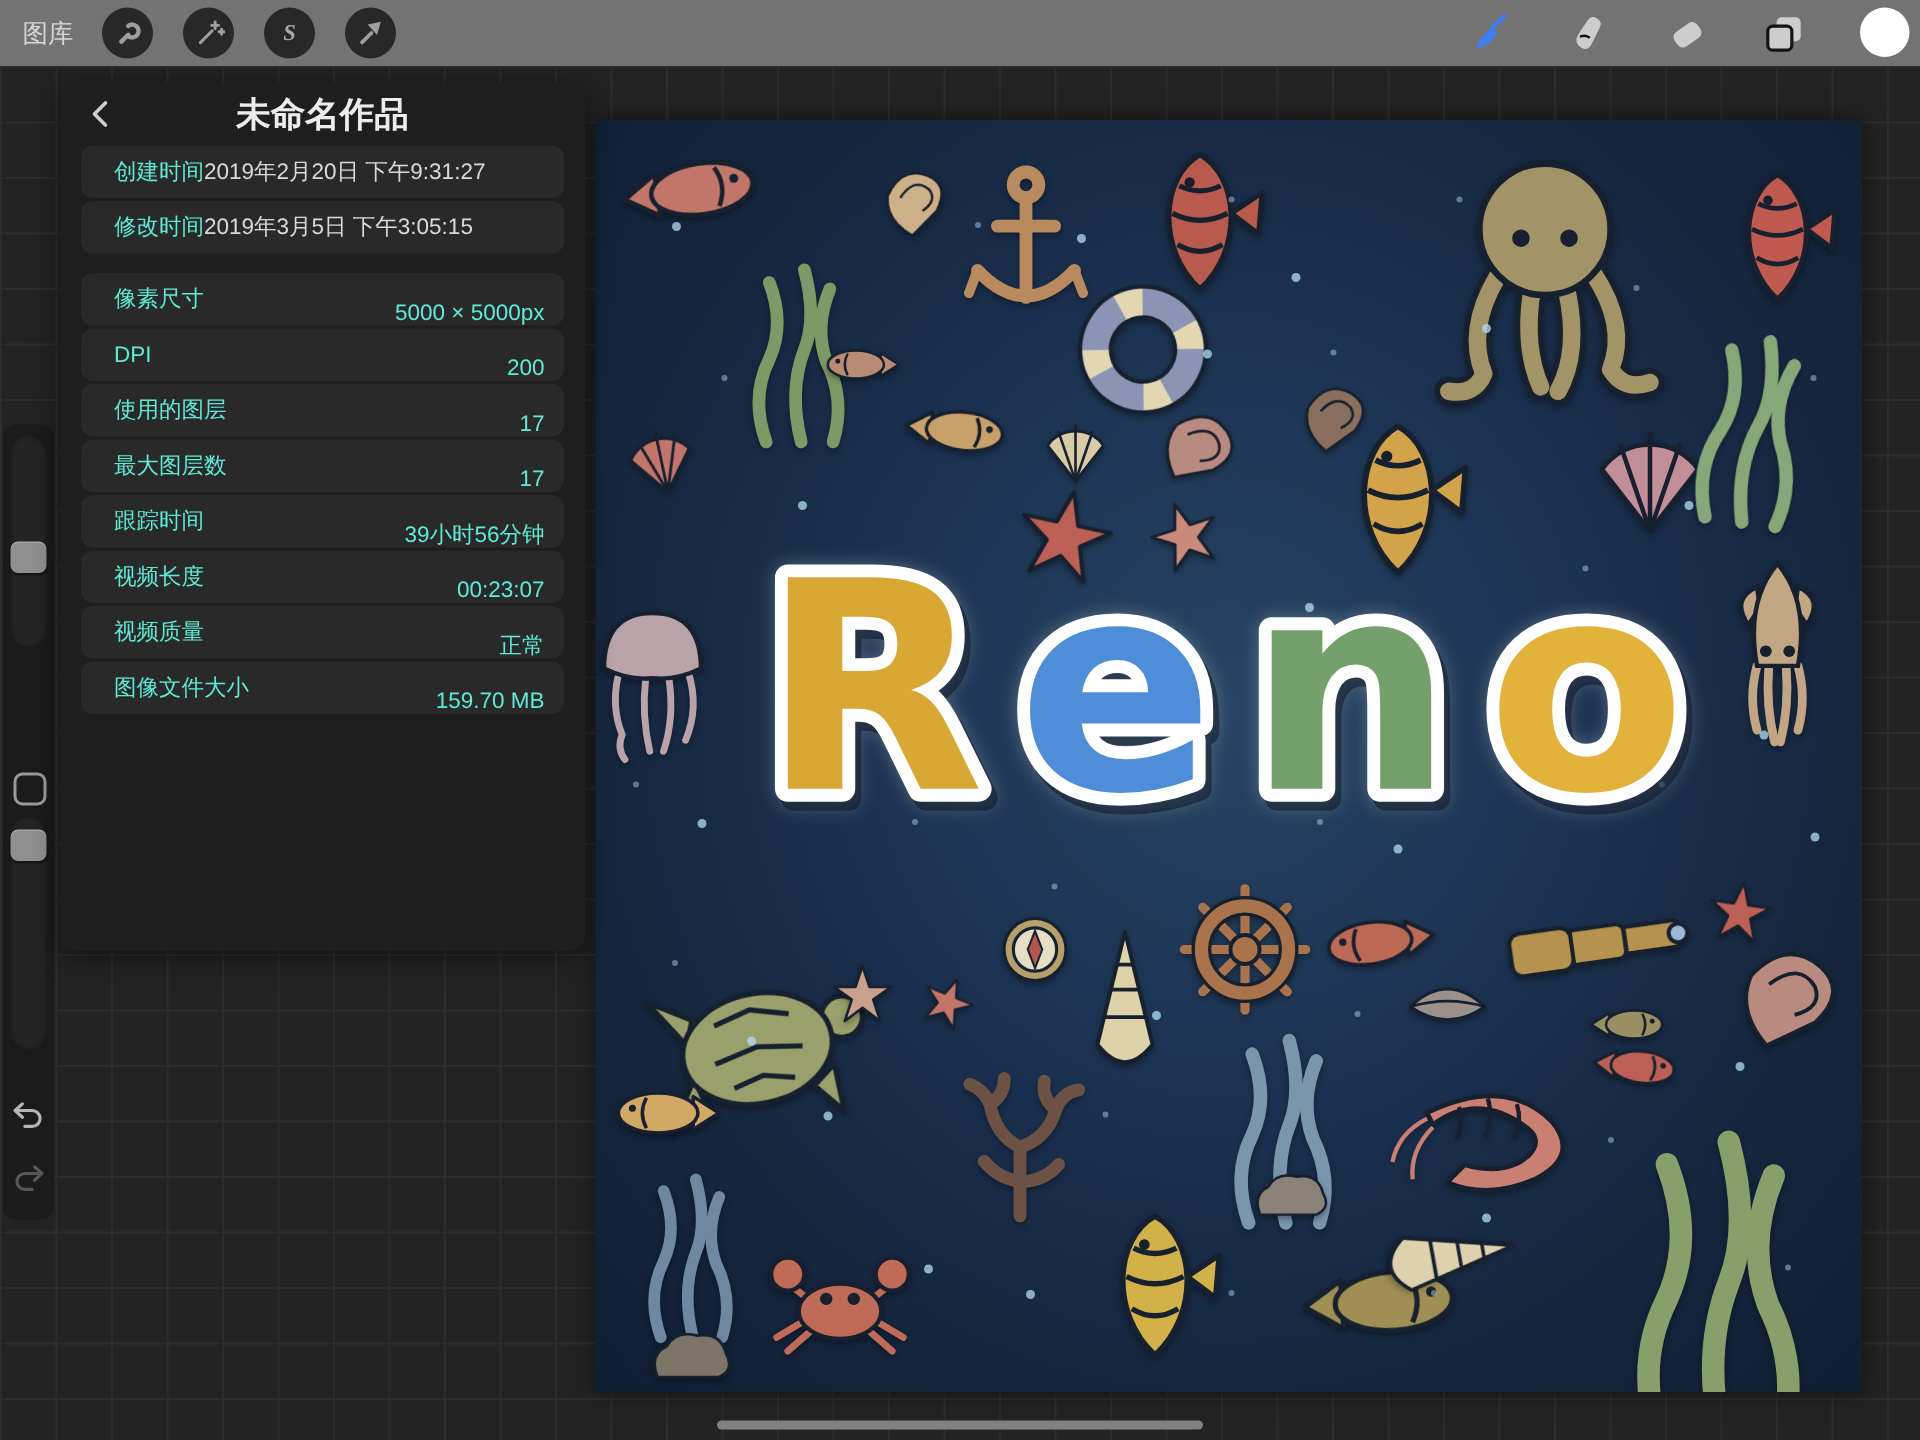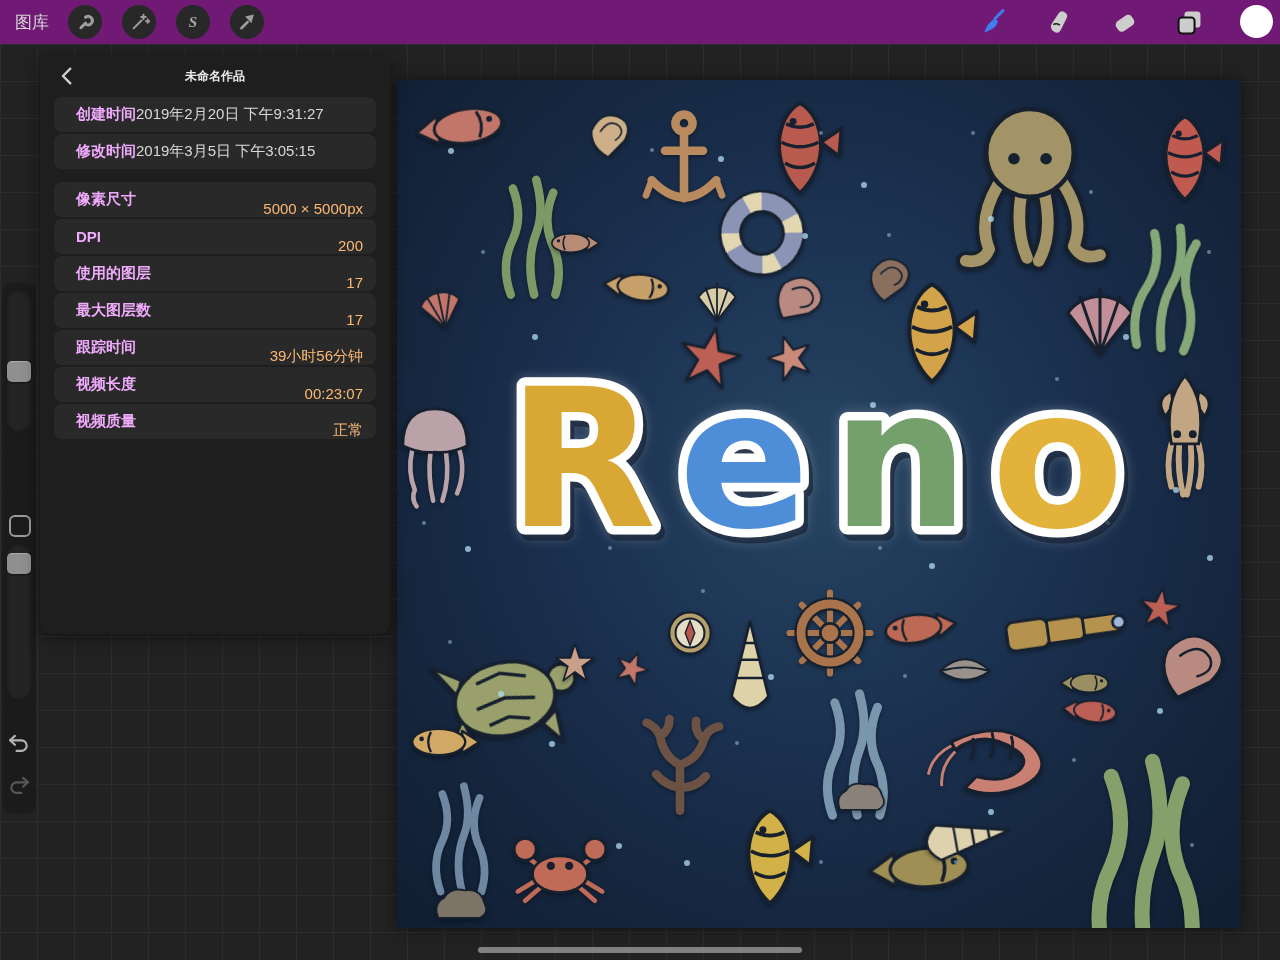--- a/index.html
+++ b/index.html
@@ -1,21 +1,21 @@
 <!DOCTYPE html>
 <html><head>
 <meta charset="utf-8">
 <style>
   html,body{margin:0;padding:0;background:#000;}
   .app{position:relative;width:1280px;height:960px;overflow:hidden;
        font-family:"Liberation Sans","DejaVu Sans",sans-serif;
        -webkit-font-smoothing:antialiased;background:#222;}
 
   
-  .topbar{position:absolute;top:0;left:0;width:1280px;height:44px;background:#701a75;z-index:50;}
+  .topbar{position:absolute;top:0;left:0;width:1280px;height:44px;background:#737373;z-index:50;}
   .gallery-btn{position:absolute;left:15px;top:0;height:44px;display:flex;align-items:center;
        color:#d6d6d6;font-size:17px;cursor:default;}
   .tool-circle{position:absolute;top:5px;width:34px;height:34px;border-radius:50%;
        background:#282828;display:flex;align-items:center;justify-content:center;}
   .tool-plain{position:absolute;top:6px;width:32px;height:32px;display:flex;align-items:center;justify-content:center;}
   .color-swatch{position:absolute;top:5px;width:33px;height:33px;border-radius:50%;background:#fff;}
 
   
   .stage{position:absolute;left:0;top:44px;width:1280px;height:916px;background:#222;
      background-image:linear-gradient(#2c2c2c 1px,transparent 1px),
@@ -41,30 +41,30 @@
   .slider-handle{position:absolute;left:1px;width:24px;height:21px;border-radius:5px;background:#8f8f8f;
      box-shadow:inset 0 1px 0 rgba(255,255,255,.25),0 1px 2px rgba(0,0,0,.5);}
   .modify-btn{position:absolute;left:7px;top:232px;width:18px;height:18px;border:2.5px solid #9a9a9a;
      border-radius:6px;background:transparent;}
   .side-icon{position:absolute;left:4px;width:26px;height:26px;}
 
   
   .panel{position:absolute;left:40px;top:11px;width:350px;height:579px;background:#1e1e1e;
      border-radius:10px;z-index:45;box-shadow:0 4px 18px rgba(0,0,0,.45);}
   .panel-header{position:relative;height:42px;display:flex;align-items:center;justify-content:center;}
-  .panel-title{color:#ececec;font-size:12px;font-weight:bold;}
+  .panel-title{color:#ececec;font-size:23px;font-weight:bold;}
   .back-btn{position:absolute;left:16px;top:9px;width:24px;height:24px;display:flex;
      align-items:center;justify-content:center;}
   .rows{display:flex;flex-direction:column;gap:2px;padding:0 14px 12px 14px;}
   .row{height:35px;flex:0 0 35px;background:#292929;border-radius:8px;display:flex;
      align-items:center;padding:0 13px 0 22px;box-sizing:border-box;font-size:15px;color:#d9d9d9;}
   .row.group-end{margin-bottom:11px;}
-  .row .lbl{color:#f0abfc;white-space:nowrap;font-weight:bold;}
+  .row .lbl{color:#5eead4;white-space:nowrap;}
   .row .val{margin-left:0;white-space:nowrap;}
-  .row.accent .val{margin-left:auto;color:#fdba74;margin-top:17px;}
+  .row.accent .val{margin-left:auto;color:#5eead4;margin-top:17px;}
 
   
   .home-bar{position:absolute;left:478px;top:947px;width:324px;height:6px;border-radius:3px;
      background:#818181;z-index:60;}
 </style>
 </head>
 <body>
 
 <svg width="0" height="0" style="position:absolute" aria-hidden="true">
   <defs>
@@ -519,19 +519,23 @@
             <span class="val">39小时56分钟</span>
           </div>
           <div class="row accent">
             <span class="lbl">视频长度</span>
             <span class="val">00:23:07</span>
           </div>
           <div class="row accent">
             <span class="lbl">视频质量</span>
             <span class="val">正常</span>
           </div>
+          <div class="row accent">
+            <span class="lbl">图像文件大小</span>
+            <span class="val">159.70 MB</span>
+          </div>
         </div>
     </div>
 
   </div>
 
   <div class="home-bar"></div>
 </div>
 
 </body></html>

